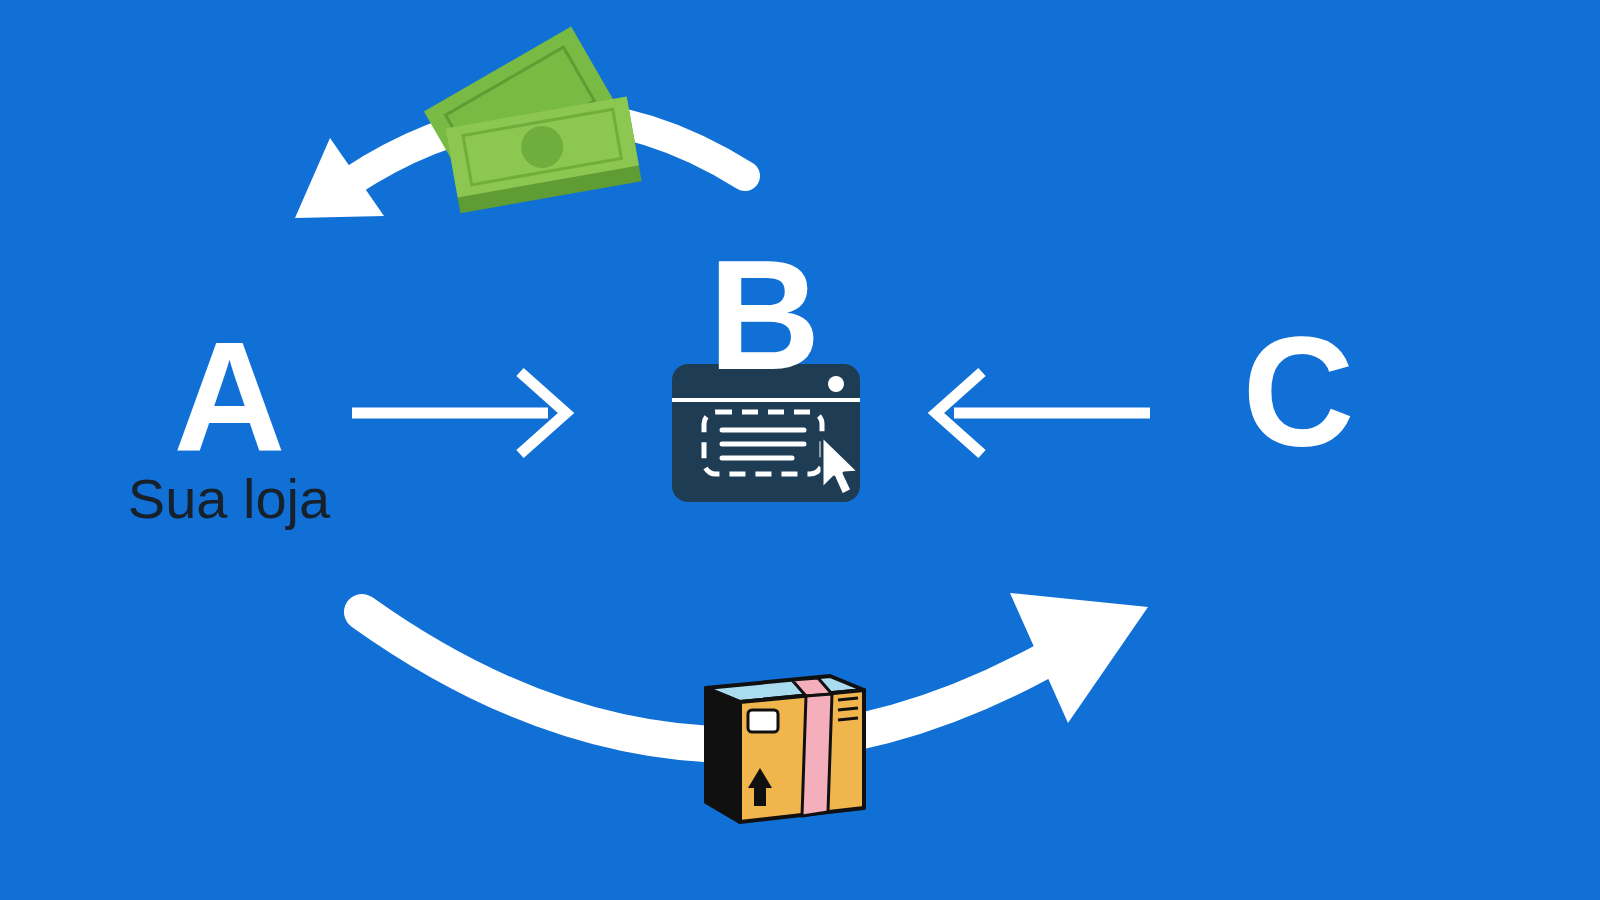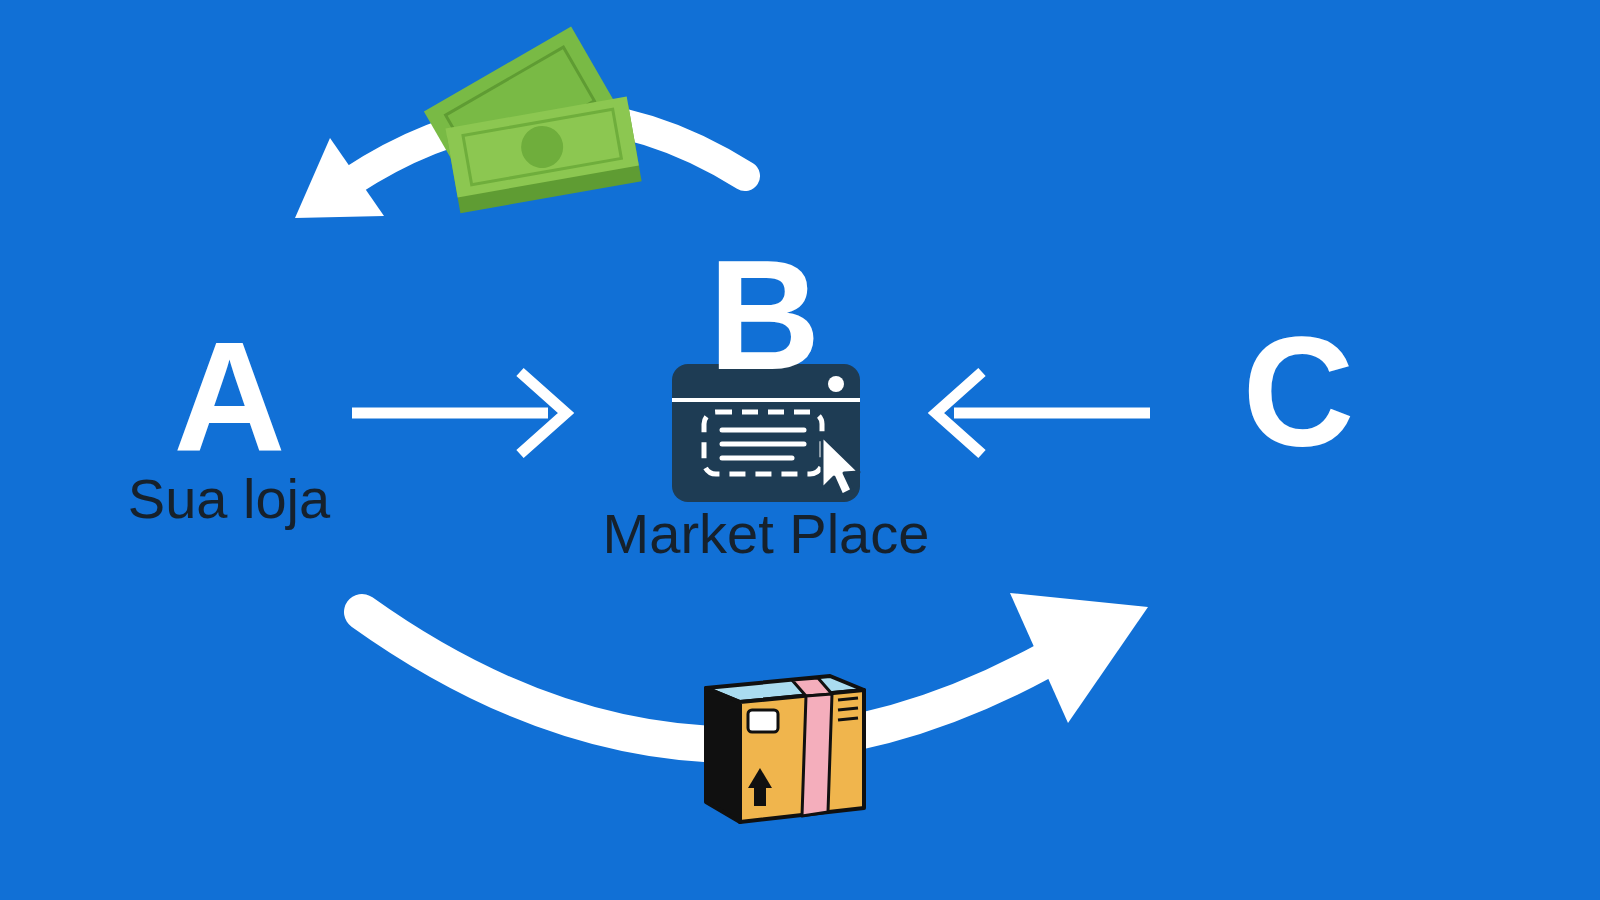--- a/index.html
+++ b/index.html
@@ -91,17 +91,16 @@
       <line x1="838" y1="700" x2="858" y2="698" stroke-width="3" stroke="#101010"></line>
       <line x1="838" y1="710" x2="858" y2="708" stroke-width="3" stroke="#101010"></line>
       <line x1="838" y1="720" x2="858" y2="718" stroke-width="3" stroke="#101010"></line>
     </g>
   </svg>
 
   <div class="letter letter-a">A</div>
   <div class="label label-a">Sua loja</div>
 
   <div class="letter letter-b">B</div>
-  <div class="label label-b">Market Place</div>
 
   <div class="letter letter-c">C</div>
 
 </div>
 
 </body></html>

